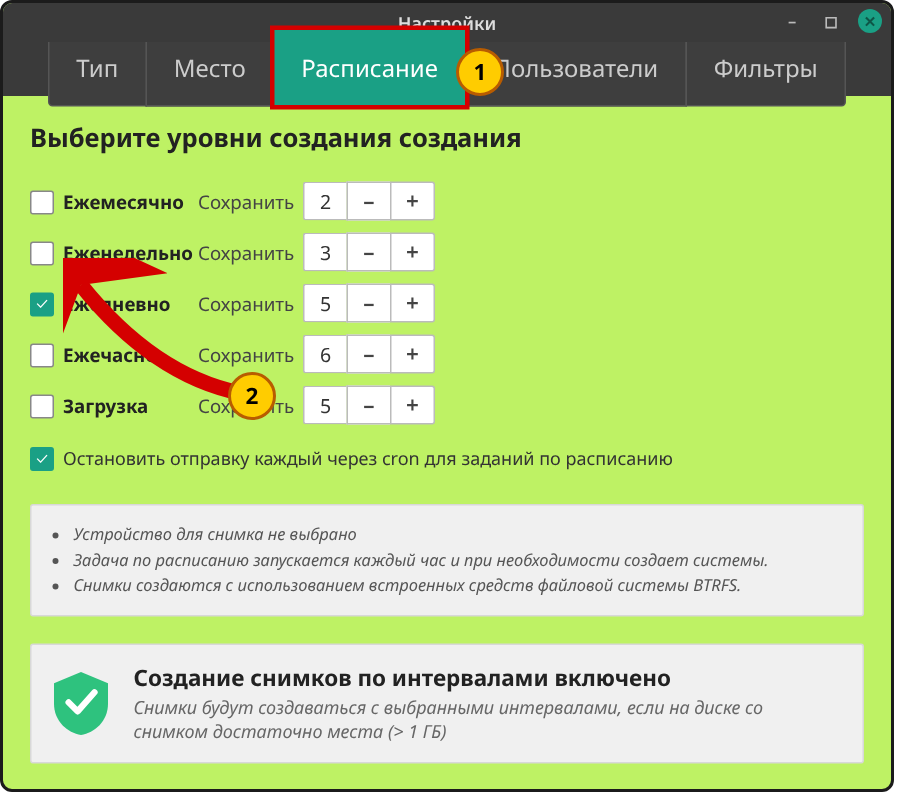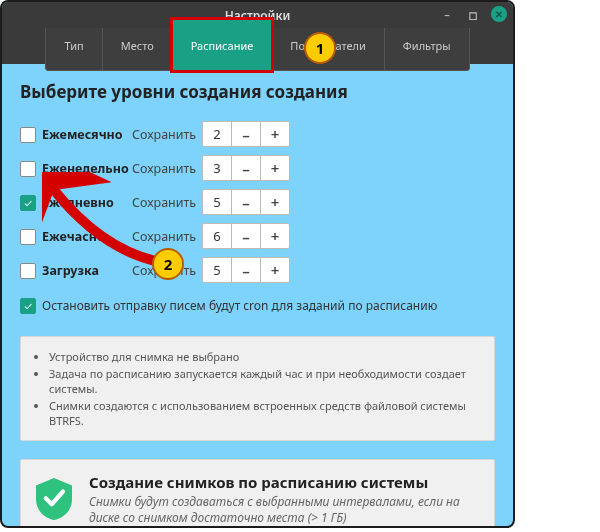--- a/index.html
+++ b/index.html
@@ -1,33 +1,33 @@
 <!DOCTYPE html>
 <html><head>
 <meta charset="utf-8">
 <style>
   html, body { margin: 0; padding: 0; font-family: "Noto Sans", "Ubuntu", Arial, sans-serif; }
   .window {
-    width: 515px; height: 528px; border: 2px solid #1b1b1b; border-radius: 8px;
-    background: #7dd3fc; overflow: hidden; position: relative; box-sizing: border-box;
+    width: 596px; height: 528px; border: 2px solid #1b1b1b; border-radius: 8px;
+    background: #bef264; overflow: hidden; position: relative; box-sizing: border-box;
   }
   .titlebar {
     height: 26px; background: #3a3a3a; display: flex; align-items: center;
     justify-content: center; position: relative; color: #ddd; font-size: 12px; font-weight: 600;
   }
   .win-controls { position: absolute; right: 6px; top: 4px; display: flex; gap: 10px; }
   .win-btn { width: 16px; height: 16px; display:flex; align-items:center; justify-content:center; color:#bbb; font-size:11px; }
   .close-btn { width: 16px; height: 16px; border-radius: 50%; background: #1aa085; display:flex; align-items:center; justify-content:center; color:#0d5647; font-size:10px; font-weight:bold; }
   .tabbar {
     height: 34px; background: #3a3a3a; display:flex; align-items:center; justify-content:center; gap:0;
     padding-bottom:2px;
   }
   .tab {
     height: 26px; padding: 12px 18px; display:flex; align-items:center; justify-content:center;
-    color:#ccc; font-size:11px; border:1px solid #555; background:#3e3e3e; margin-left:-1px; cursor:pointer;
+    color:#ccc; font-size:16px; border:1px solid #555; background:#3e3e3e; margin-left:-1px; cursor:pointer;
   }
   .tab:first-child { margin-left:0; border-radius:3px 0 0 3px; }
   .tab:last-child { border-radius:0 3px 3px 0; }
   .tab.active { background:#1aa085; color:#fff; border-color:#1aa085; position:relative; z-index:1; }
   .tab.circled { outline:3px solid #d40000; outline-offset:-1px; z-index:2; position:relative; }
   .content { padding: 10px 18px 14px 18px; color:#333; }
   h2 { font-size: 17px; font-weight: 700; margin: 6px 0 14px 0; color:#222; }
   .row { display:flex; align-items:center; height:34px; }
   .check-wrap { display:flex; align-items:flex-end; width:112px; gap:6px; }
   .cbox { width:14px; height:14px; border:1px solid #888; border-radius:2px; background:#fff; display:flex; align-items:center; justify-content:center; cursor:pointer; }
@@ -36,21 +36,21 @@
   .chk-label { font-size:12.5px; font-weight:700; color:#222; }
   .save-label { width:70px; font-size:12.5px; color:#444; }
   .stepper { display:flex; align-items:center; }
   .step-val { width:28px; height:24px; border:1px solid #bbb; background:#fff; border-right:none; text-align:center; font-size:13px; line-height:24px; border-radius:2px 0 0 2px; }
   .step-btn { width:28px; height:24px; border:1px solid #bbb; background:#fff; display:flex; align-items:center; justify-content:center; font-size:15px; font-weight:600; color:#444; cursor:pointer; }
   .step-btn.minus { border-right:none; }
   .step-btn.plus { border-radius:0 2px 2px 0; }
   .stop-row { display:flex; align-items:center; gap:6px; margin-top:10px; font-size:12px; color:#333; }
   .infobox {
     border:1px solid #d8d8d8; background:#f0f0f0; border-radius:2px; padding:10px 14px;
-    font-size:11px; color:#555; margin-top:22px;
+    font-size:11px; font-style:italic; color:#555; margin-top:22px;
   }
   .infobox ul { margin:0; padding-left:14px; }
   .infobox li { margin:2px 0; }
   .statusbox {
     border:1px solid #d8d8d8; background:#f0f0f0; border-radius:2px; padding:12px 14px;
     margin-top:18px; display:flex; align-items:center; gap:16px;
   }
   .shield {
     width:38px; height:42px; display:flex; align-items:center; justify-content:center;
   }
@@ -161,40 +161,40 @@
       <span class="save-label">Сохранить</span>
       <div class="stepper">
         <span class="step-val">5</span>
         <span class="step-btn minus">–</span>
         <span class="step-btn plus">+</span>
       </div>
     </div>
 
     <div class="stop-row">
       <span class="cbox checked"></span>
-      <span>Остановить отправку писем будут cron для заданий по расписанию</span>
+      <span>Остановить отправку каждый через cron для заданий по расписанию</span>
     </div>
 
     <div class="infobox">
       <ul>
         <li>Устройство для снимка не выбрано</li>
         <li>Задача по расписанию запускается каждый час и при необходимости создает системы.</li>
         <li>Снимки создаются с использованием встроенных средств файловой системы BTRFS.</li>
       </ul>
     </div>
 
     <div class="statusbox">
       <div class="shield">
         <svg viewBox="0 0 24 28" width="38" height="42">
           <path d="M12 0 L24 5 V14 C24 22 18 27 12 28 C6 27 0 22 0 14 V5 Z" fill="#2ec27e"></path>
           <path d="M6.5 13.5 L10.5 17.5 L18 9" stroke="#fff" stroke-width="2.8" fill="none" stroke-linecap="round" stroke-linejoin="round"></path>
         </svg>
       </div>
       <div>
-        <div class="status-title">Создание снимков по расписанию системы</div>
+        <div class="status-title">Создание снимков по интервалами включено</div>
         <div class="status-desc">Снимки будут создаваться с выбранными интервалами, если на диске со снимком достаточно места (&gt; 1 ГБ)</div>
       </div>
     </div>
   </div>
 
   <div id="marker1" class="marker">1</div>
   <div id="marker2" class="marker">2</div>
 
   <svg class="arrow" style="left:40px; top:170px;" width="130" height="100">
     <defs>

